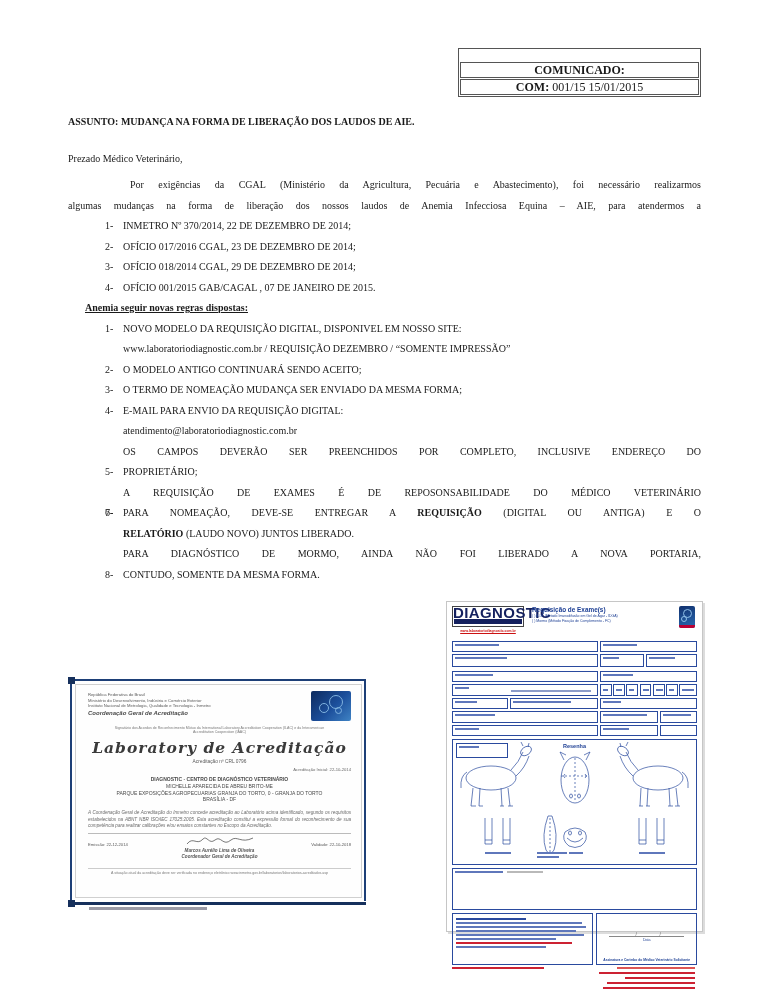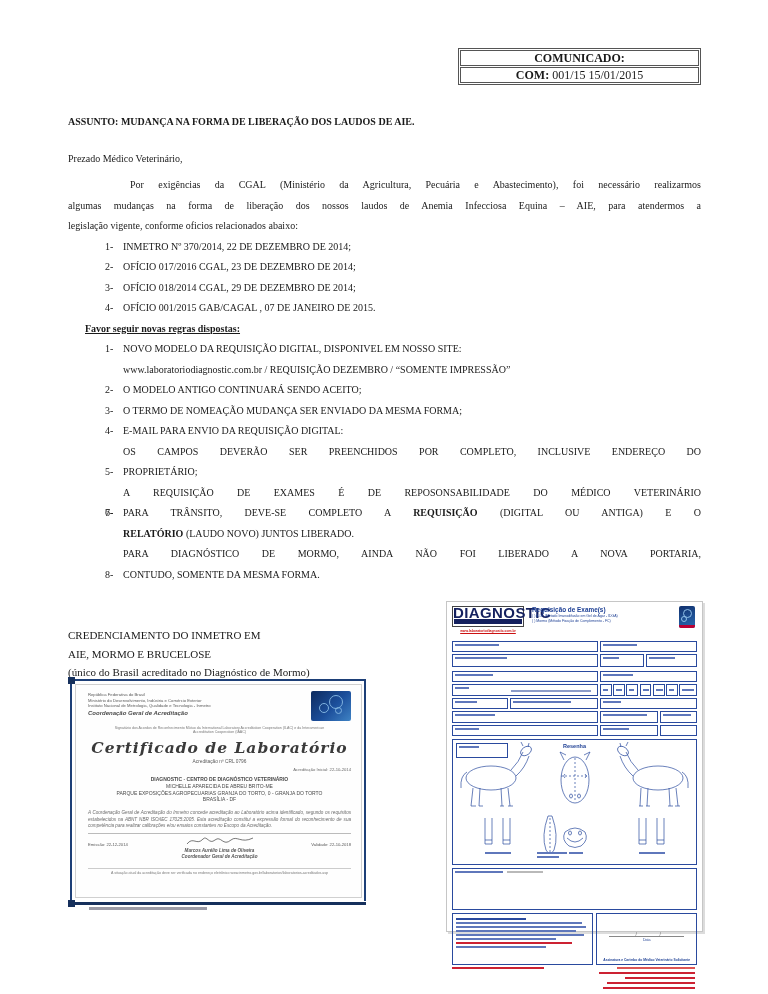--- a/index.html
+++ b/index.html
@@ -1,21 +1,21 @@
 <!DOCTYPE html>
 <html><head>
 <meta charset="utf-8">
 <style>
   * { margin:0; padding:0; box-sizing:border-box; }
   body { background:#e8e8e8; font-family:"Liberation Serif", serif; }
   .page { position:relative; width:768px; height:994px; background:#ffffff; margin:0 auto; overflow:hidden; color:#1a1a1a; }
 
   
   .com-box { position:absolute; left:458px; top:48px; width:243px; border:1px solid #555; background:#fff; padding:1px; }
-  .com-row { border:1px solid #555; text-align:center; font-size:12px; line-height:14px; padding:0 2px; }
+  .com-row { border:1px solid #555; text-align:center; font-size:12px; line-height:14px; padding:0 2px;margin-top:12px; }
   .com-row + .com-row { margin-top:1px; }
   .com-row .b { font-weight:bold; }
 
   
   .letter { position:absolute; left:68px; top:112px; width:633px; font-size:10px; line-height:20.5px; }
   .subject { font-weight:bold; margin-bottom:16px; }
   .saluta { margin-bottom:6px; }
   .jline { text-align:justify; text-align-last:justify; }
   .indent1 { text-indent:62px; }
   .list { }
@@ -106,89 +106,84 @@
     <div class="com-row"><span class="b">COM:</span> <span>001/15  15/01/2015</span></div>
   </div>
 
   <div class="letter">
     <div class="subject">ASSUNTO: MUDANÇA NA FORMA DE LIBERAÇÃO DOS LAUDOS DE AIE.</div>
     <div class="saluta">Prezado Médico Veterinário,</div>
 
     <div>
       <div class="jline indent1">Por exigências da CGAL (Ministério da Agricultura, Pecuária e Abastecimento), foi necessário realizarmos</div>
       <div class="jline">algumas mudanças na forma de liberação dos nossos laudos de Anemia Infecciosa Equina – AIE, para  atendermos a</div>
-      <div>legislação vigente, conforme oficios relacionados abaixo:</div>
     </div>
 
     <div class="list">
       <div class="li"><span class="num">1-</span><span>INMETRO Nº 370/2014, 22 DE DEZEMBRO DE 2014;</span></div>
       <div class="li"><span class="num">2-</span><span>OFÍCIO 017/2016 CGAL, 23 DE DEZEMBRO DE 2014;</span></div>
       <div class="li"><span class="num">3-</span><span>OFÍCIO 018/2014 CGAL, 29 DE DEZEMBRO DE 2014;</span></div>
       <div class="li"><span class="num">4-</span><span>OFÍCIO 001/2015 GAB/CAGAL , 07 DE JANEIRO DE 2015.</span></div>
     </div>
 
-    <div class="rules-head">Favor seguir novas regras dispostas:</div>
+    <div class="rules-head">Anemia seguir novas regras dispostas:</div>
 
     <div class="list">
       <div class="li">
         <span class="num">1-</span><span>NOVO MODELO DA REQUISIÇÃO DIGITAL, DISPONIVEL EM NOSSO SITE:</span>
         <div>www.laboratoriodiagnostic.com.br  / REQUISIÇÃO DEZEMBRO / “SOMENTE IMPRESSÃO”</div>
       </div>
       <div class="li"><span class="num">2-</span><span>O MODELO ANTIGO CONTINUARÁ SENDO ACEITO;</span></div>
       <div class="li"><span class="num">3-</span><span>O TERMO DE NOMEAÇÃO MUDANÇA SER ENVIADO DA MESMA FORMA;</span></div>
       <div class="li">
         <span class="num">4-</span><span>E-MAIL PARA ENVIO DA REQUISIÇÃO DIGITAL:</span>
+        <div>atendimento@laboratoriodiagnostic.com.br</div>
       </div>
       <div class="li">
         <div class="jline">OS CAMPOS DEVERÃO SER PREENCHIDOS POR COMPLETO, INCLUSIVE ENDEREÇO DO</div>
         <span class="num">5-</span>
         <div>PROPRIETÁRIO;</div>
       </div>
       <div class="li">
         <div class="jline">A REQUISIÇÃO DE EXAMES É DE REPOSONSABILIDADE DO MÉDICO VETERINÁRIO</div>
         <span class="num">6-</span>
       </div>
       <div class="li">
         <span class="num">7-</span>
-        <div class="jline"><span>PARA TRÂNSITO, DEVE-SE COMPLETO A</span> <span class="b">REQUISIÇÃO</span> <span>(DIGITAL OU ANTIGA) E O</span></div>
+        <div class="jline"><span>PARA NOMEAÇÃO, DEVE-SE ENTREGAR A</span> <span class="b">REQUISIÇÃO</span> <span>(DIGITAL OU ANTIGA) E O</span></div>
         <div><span class="b">RELATÓRIO</span> <span>(LAUDO NOVO)  JUNTOS LIBERADO.</span></div>
       </div>
       <div class="li">
         <div class="jline">PARA DIAGNÓSTICO DE MORMO, AINDA NÃO FOI LIBERADO A NOVA PORTARIA,</div>
         <span class="num">8-</span>
         <div>CONTUDO, SOMENTE DA MESMA FORMA.</div>
       </div>
     </div>
   </div>
 
-  <div class="cred">
-    <div>CREDENCIAMENTO DO INMETRO EM</div>
-    <div>AIE, MORMO E BRUCELOSE</div>
-    <div>(único do Brasil acreditado no Diagnóstico de Mormo)</div>
-  </div>
 
   <div class="cert-wrap">
     <div class="cert-frame-top"></div>
     <div class="cert-frame-left"></div>
     <div class="cert-frame-right"></div>
     <div class="cert-frame-bottom"></div>
     <div class="corner" style="left:-7px;top:-7px;"></div>
     <div class="corner" style="left:-7px;bottom:-9px;"></div>
     <div class="cert">
       <div class="gov-line">República Federativa do Brasil</div>
       <div class="gov-line">Ministério do Desenvolvimento, Indústria e Comércio Exterior</div>
       <div class="gov-line">Instituto Nacional de Metrologia, Qualidade e Tecnologia - Inmetro</div>
       <div class="dept">Coordenação Geral de Acreditação</div>
       <div class="inmetro-logo">
         <i style="left:18px;top:4px;width:14px;height:14px;"></i>
         <i style="left:8px;top:12px;width:10px;height:10px;"></i>
         <i style="left:24px;top:16px;width:7px;height:7px;"></i>
       </div>
       <div class="mutual">Signatário dos Acordos de Reconhecimento Mútuo da International Laboratory Accreditation Cooperation (ILAC) e da Interamerican Accreditation Cooperation (IAAC)</div>
-      <div class="cert-title">Certificado de Laboratório</div>
+      <div class="cert-title">Laboratory de Acreditação</div>
       <div class="cert-no">Acreditação nº CRL 0796</div>
       <div class="cert-initial">Acreditação Inicial: 22-10-2014</div>
       <div class="lab-block">
         <div class="first">DIAGNOSTIC - CENTRO DE DIAGNÓSTICO VETERINÁRIO</div>
         <div>MICHELLE APARECIDA DE ABREU BRITO-ME</div>
         <div>PARQUE EXPOSIÇÕES AGROPECUARIAS GRANJA DO TORTO, 0 - GRANJA DO TORTO</div>
         <div>BRASÍLIA - DF</div>
       </div>
       <div class="cert-body">A Coordenação Geral de Acreditação do Inmetro concede acreditação ao Laboratório acima identificado, segundo os requisitos estabelecidos na ABNT NBR ISO/IEC 17025:2005. Esta acreditação constitui a expressão formal do reconhecimento de sua competência para realizar calibrações e/ou ensaios constantes no Escopo da Acreditação.</div>
       <div class="cert-sigrow">

